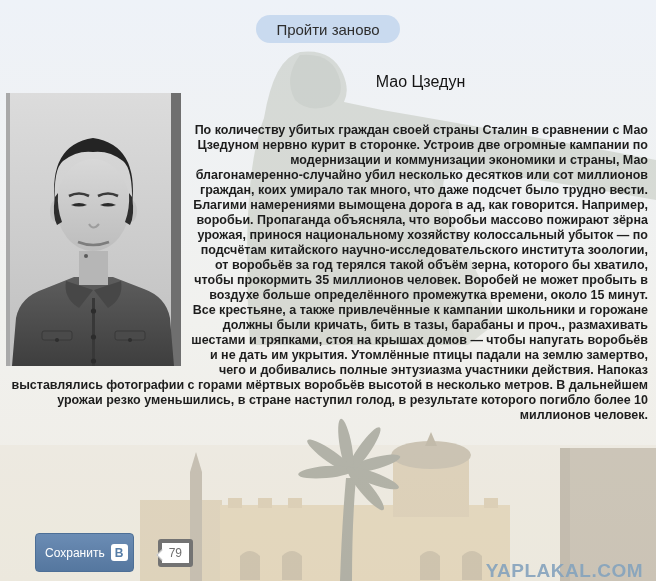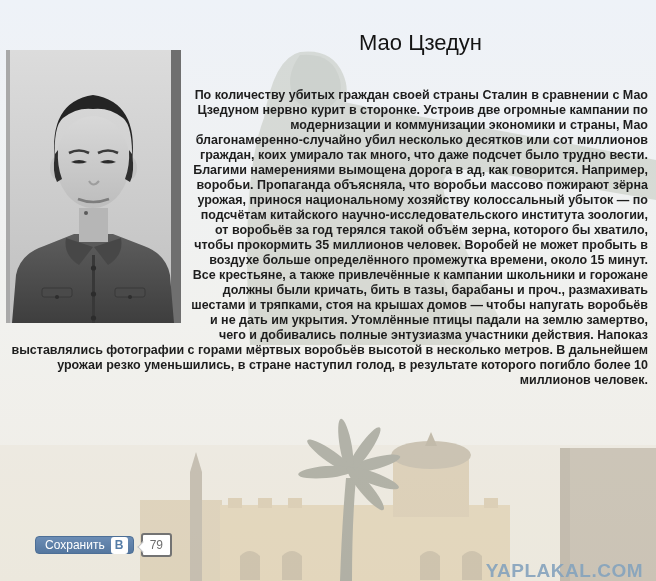--- a/index.html
+++ b/index.html
@@ -24,47 +24,47 @@
   }
 
   .content{padding:0 4px;}
   .photo{
     float:left;
     width:175px;height:273px;
     margin:20px 8px 8px 2px;
     display:block;
   }
   .title{
-    font-size:22px;font-weight:400;color:#141414;
+    font-size:16px;font-weight:400;color:#141414;
     text-align:center;margin:30px 0 32px 0;
   }
   .desc{
     font-size:12.5px;font-weight:bold;color:#1d1d1d;
     line-height:15px;text-align:right;
     margin:0 4px;
   }
 
   .vk{position:absolute;left:35px;top:533px;z-index:2;display:flex;align-items:center;}
   .vk-btn{
     display:flex;align-items:center;gap:6px;
     border:1px solid #4d6f96;cursor:pointer;
     background:linear-gradient(#6b8cb4,#55779f);
     color:#fff;font-family:"Liberation Sans", sans-serif;
     font-size:12px;
-    padding:3px 5px 3px 9px;height:18px;box-sizing:border-box;
+    padding:3px 5px 3px 9px;height:39px;box-sizing:border-box;
     border-radius:4px;
   }
   .vk-logo{
     display:inline-flex;align-items:center;justify-content:center;
     width:17px;height:17px;background:#fff;border-radius:3px;
     color:#567da7;font-weight:bold;font-size:12px;
   }
   .vk-count{
-    position:relative;margin-left:7px;
-    background:#fff;border:2px solid #737373;border-radius:3px;
+    position:relative;margin-left:24px;
+    background:#fff;border:4px solid #737373;border-radius:3px;
     padding:3px 7px;font-size:12px;color:#6e6e6e;
   }
   .vk-count::before{
     content:"";position:absolute;left:-4px;top:8px;
     width:7px;height:7px;background:#fff;
     border-left:1px solid #c2c2c2;border-bottom:1px solid #c2c2c2;
     transform:rotate(45deg);
   }
 
   .watermark{
@@ -124,20 +124,23 @@
           <ellipse rx="28" ry="6" transform="rotate(-145) translate(24 0)"></ellipse>
           <ellipse rx="28" ry="6" transform="rotate(175) translate(24 0)"></ellipse>
           <ellipse rx="28" ry="6" transform="rotate(20) translate(24 0)"></ellipse>
           <ellipse rx="28" ry="6" transform="rotate(50) translate(24 0)"></ellipse>
         </g>
       </g>
     </g>
   </svg>
 
   <div class="fg">
+    <div class="restart-row">
+      <button class="restart">Пройти заново</button>
+    </div>
 
     <div class="content">
 
       <svg class="photo" viewBox="0 0 175 273" aria-hidden="true">
         <defs>
           <linearGradient id="pbg" x1="0" y1="0" x2="0" y2="1">
             <stop offset="0" stop-color="#dcdcdc"></stop>
             <stop offset="1" stop-color="#bfbfbf"></stop>
           </linearGradient>
           <linearGradient id="suit" x1="0" y1="0" x2="0" y2="1">

